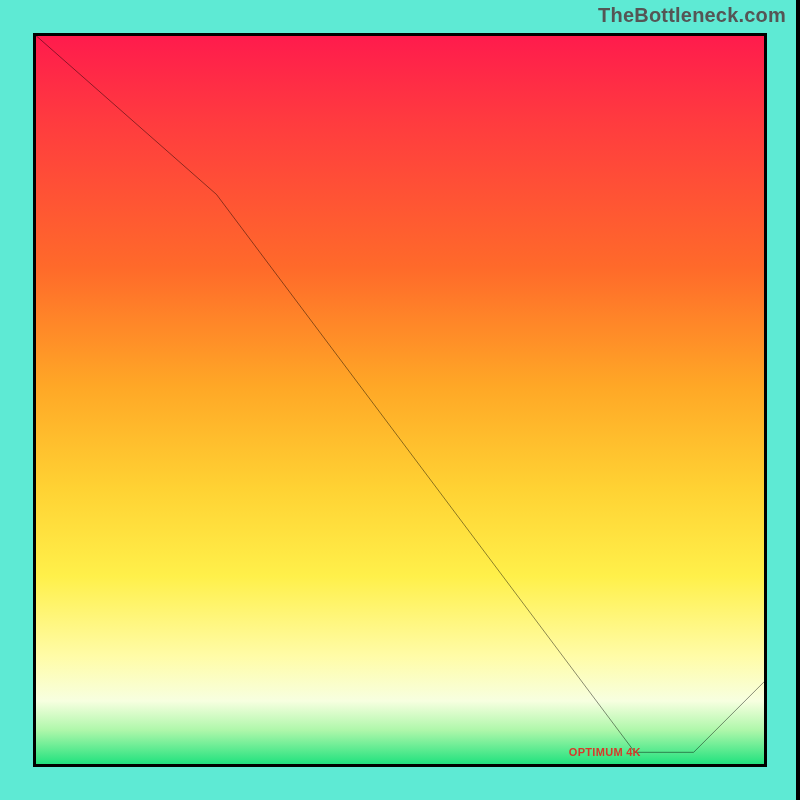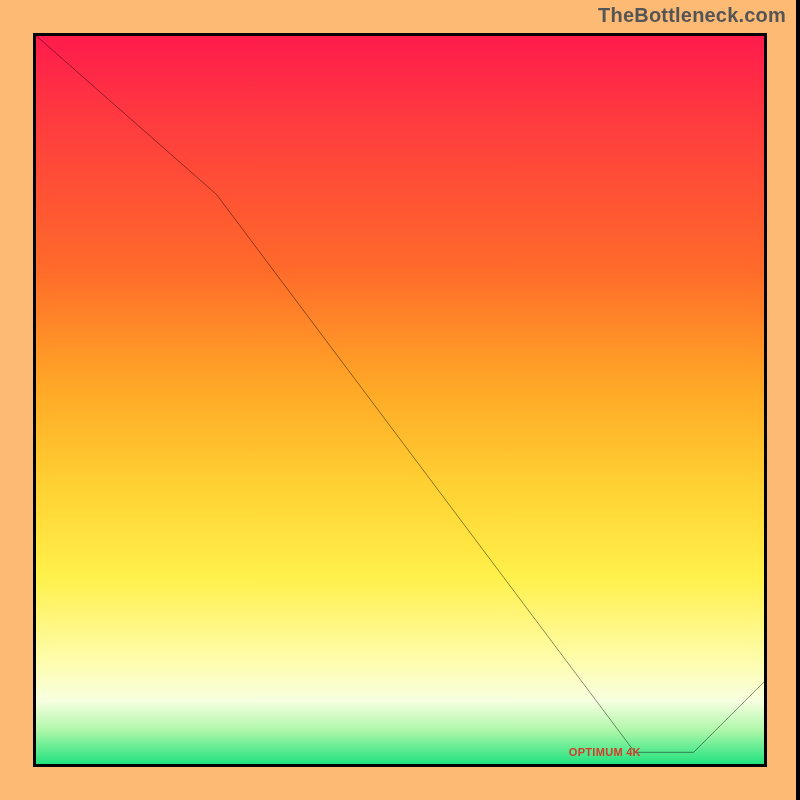--- a/index.html
+++ b/index.html
@@ -8,21 +8,21 @@
     width: 800px;
     height: 800px;
     background: #000;
     font-family: Arial, Helvetica, sans-serif;
     overflow: hidden;
   }
   .frame {
     position: relative;
     width: 796px;
     height: 800px;
-    background: #fdba74;
+    background: #5eead4;
   }
   .attribution {
     position: absolute;
     top: 4px;
     right: 10px;
     color: #555;
     font-size: 20px;
     font-weight: 600;
     letter-spacing: 0.2px;
   }

